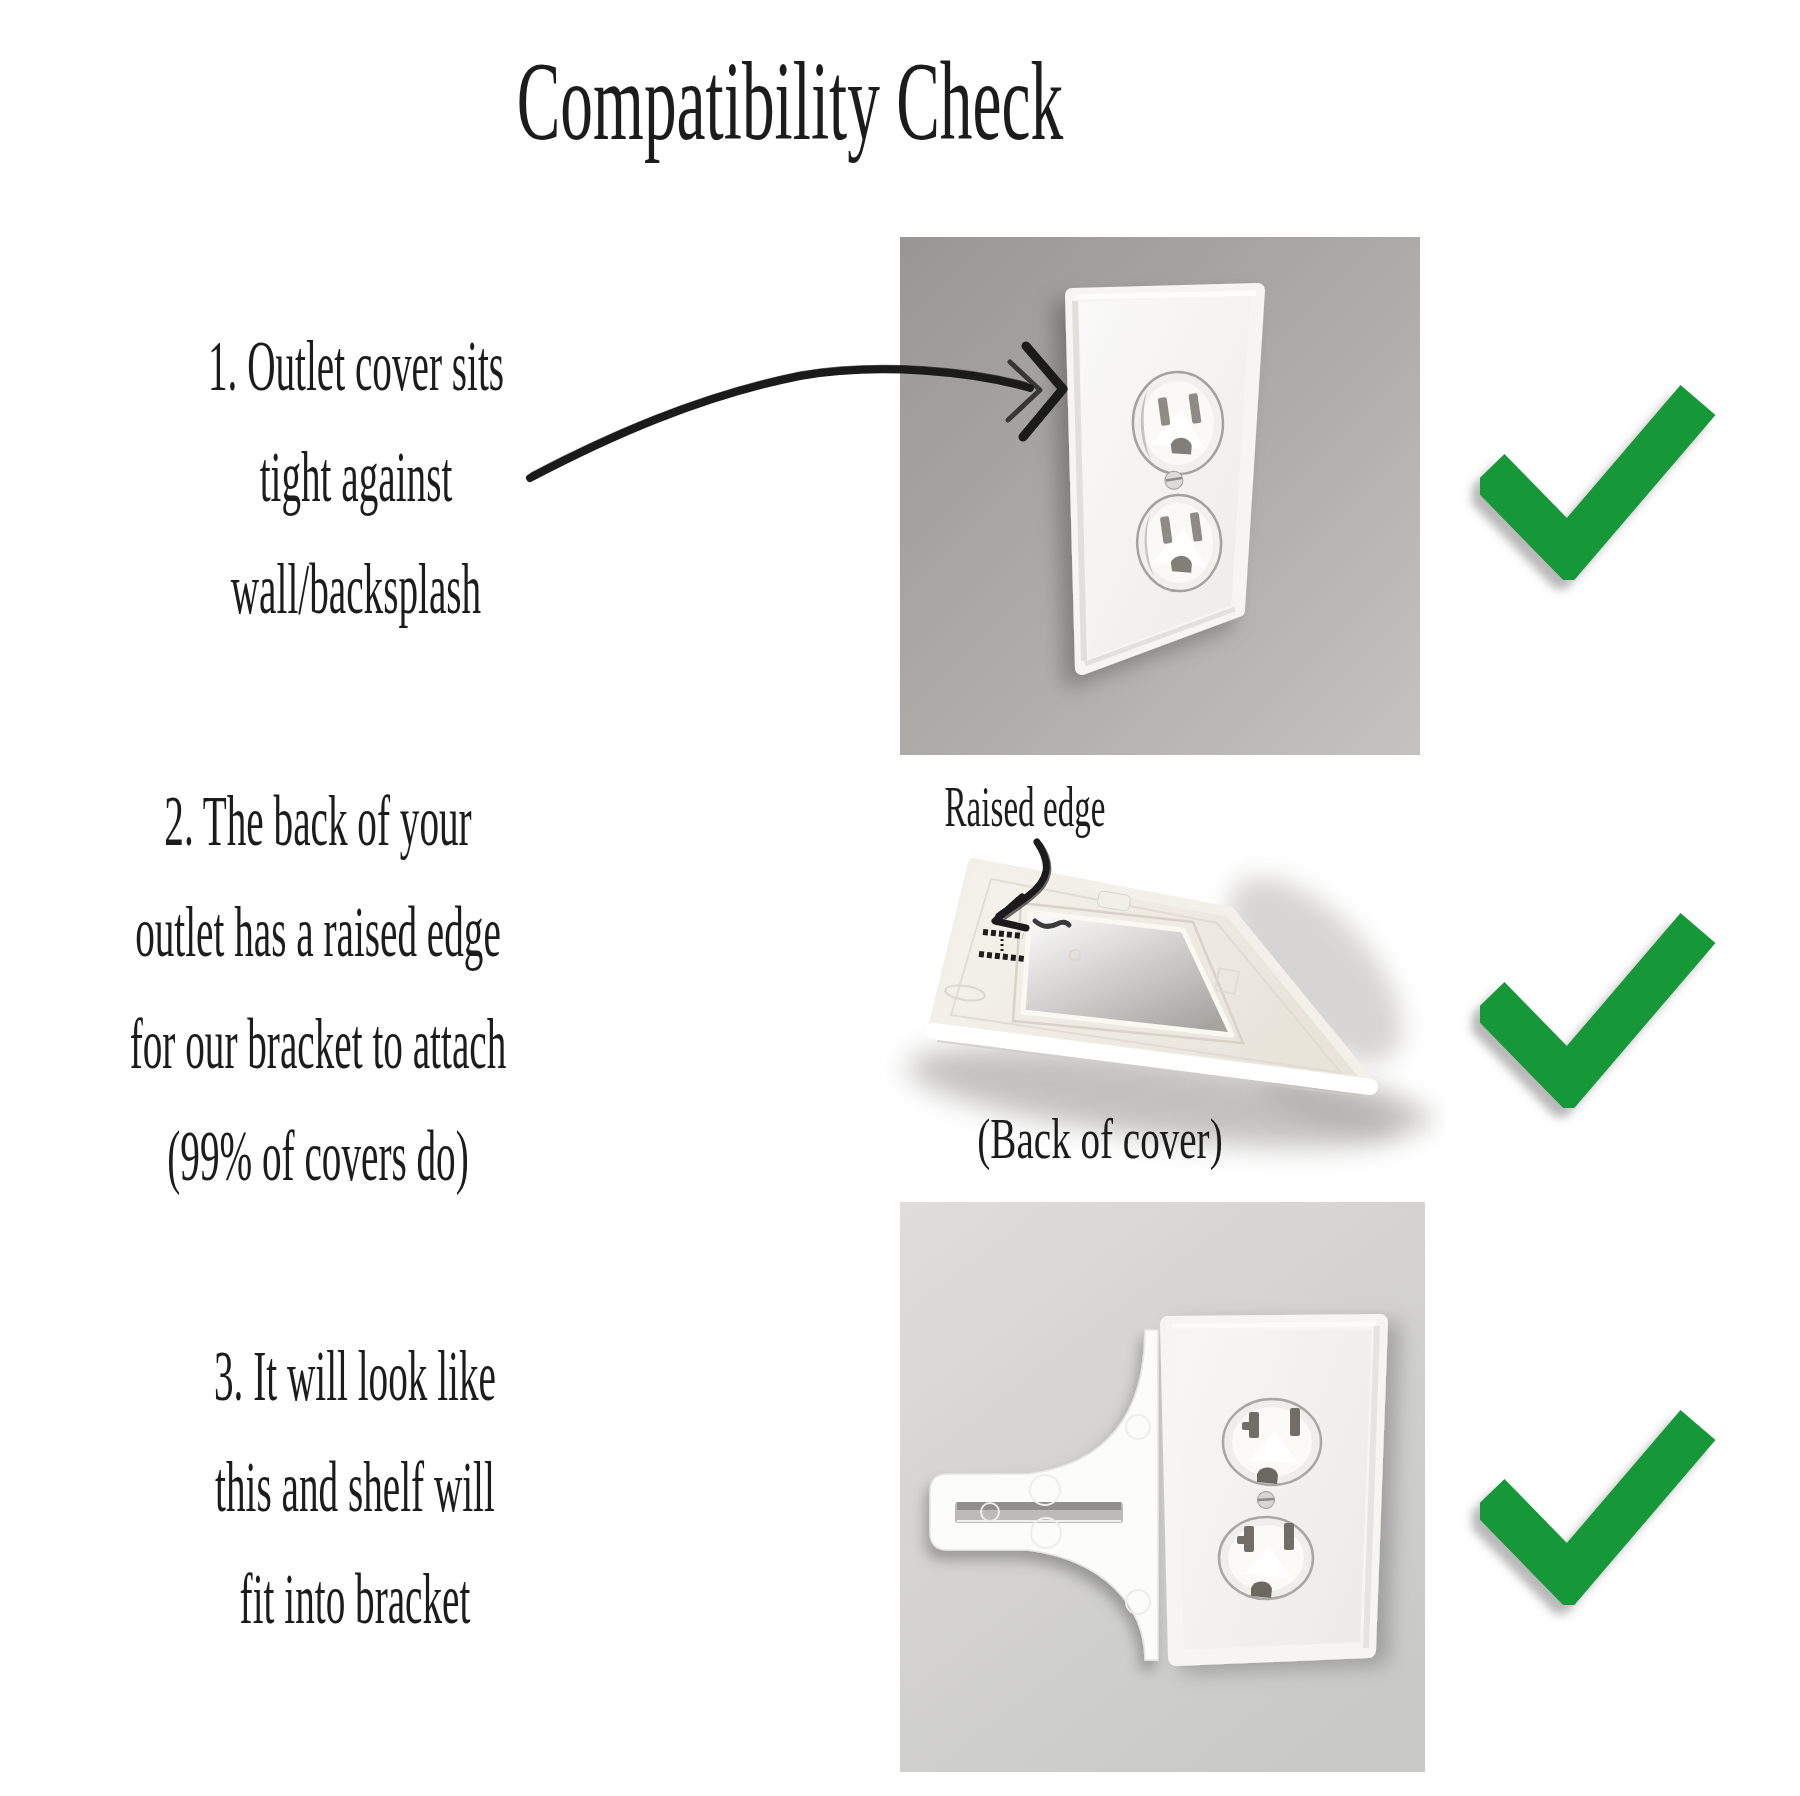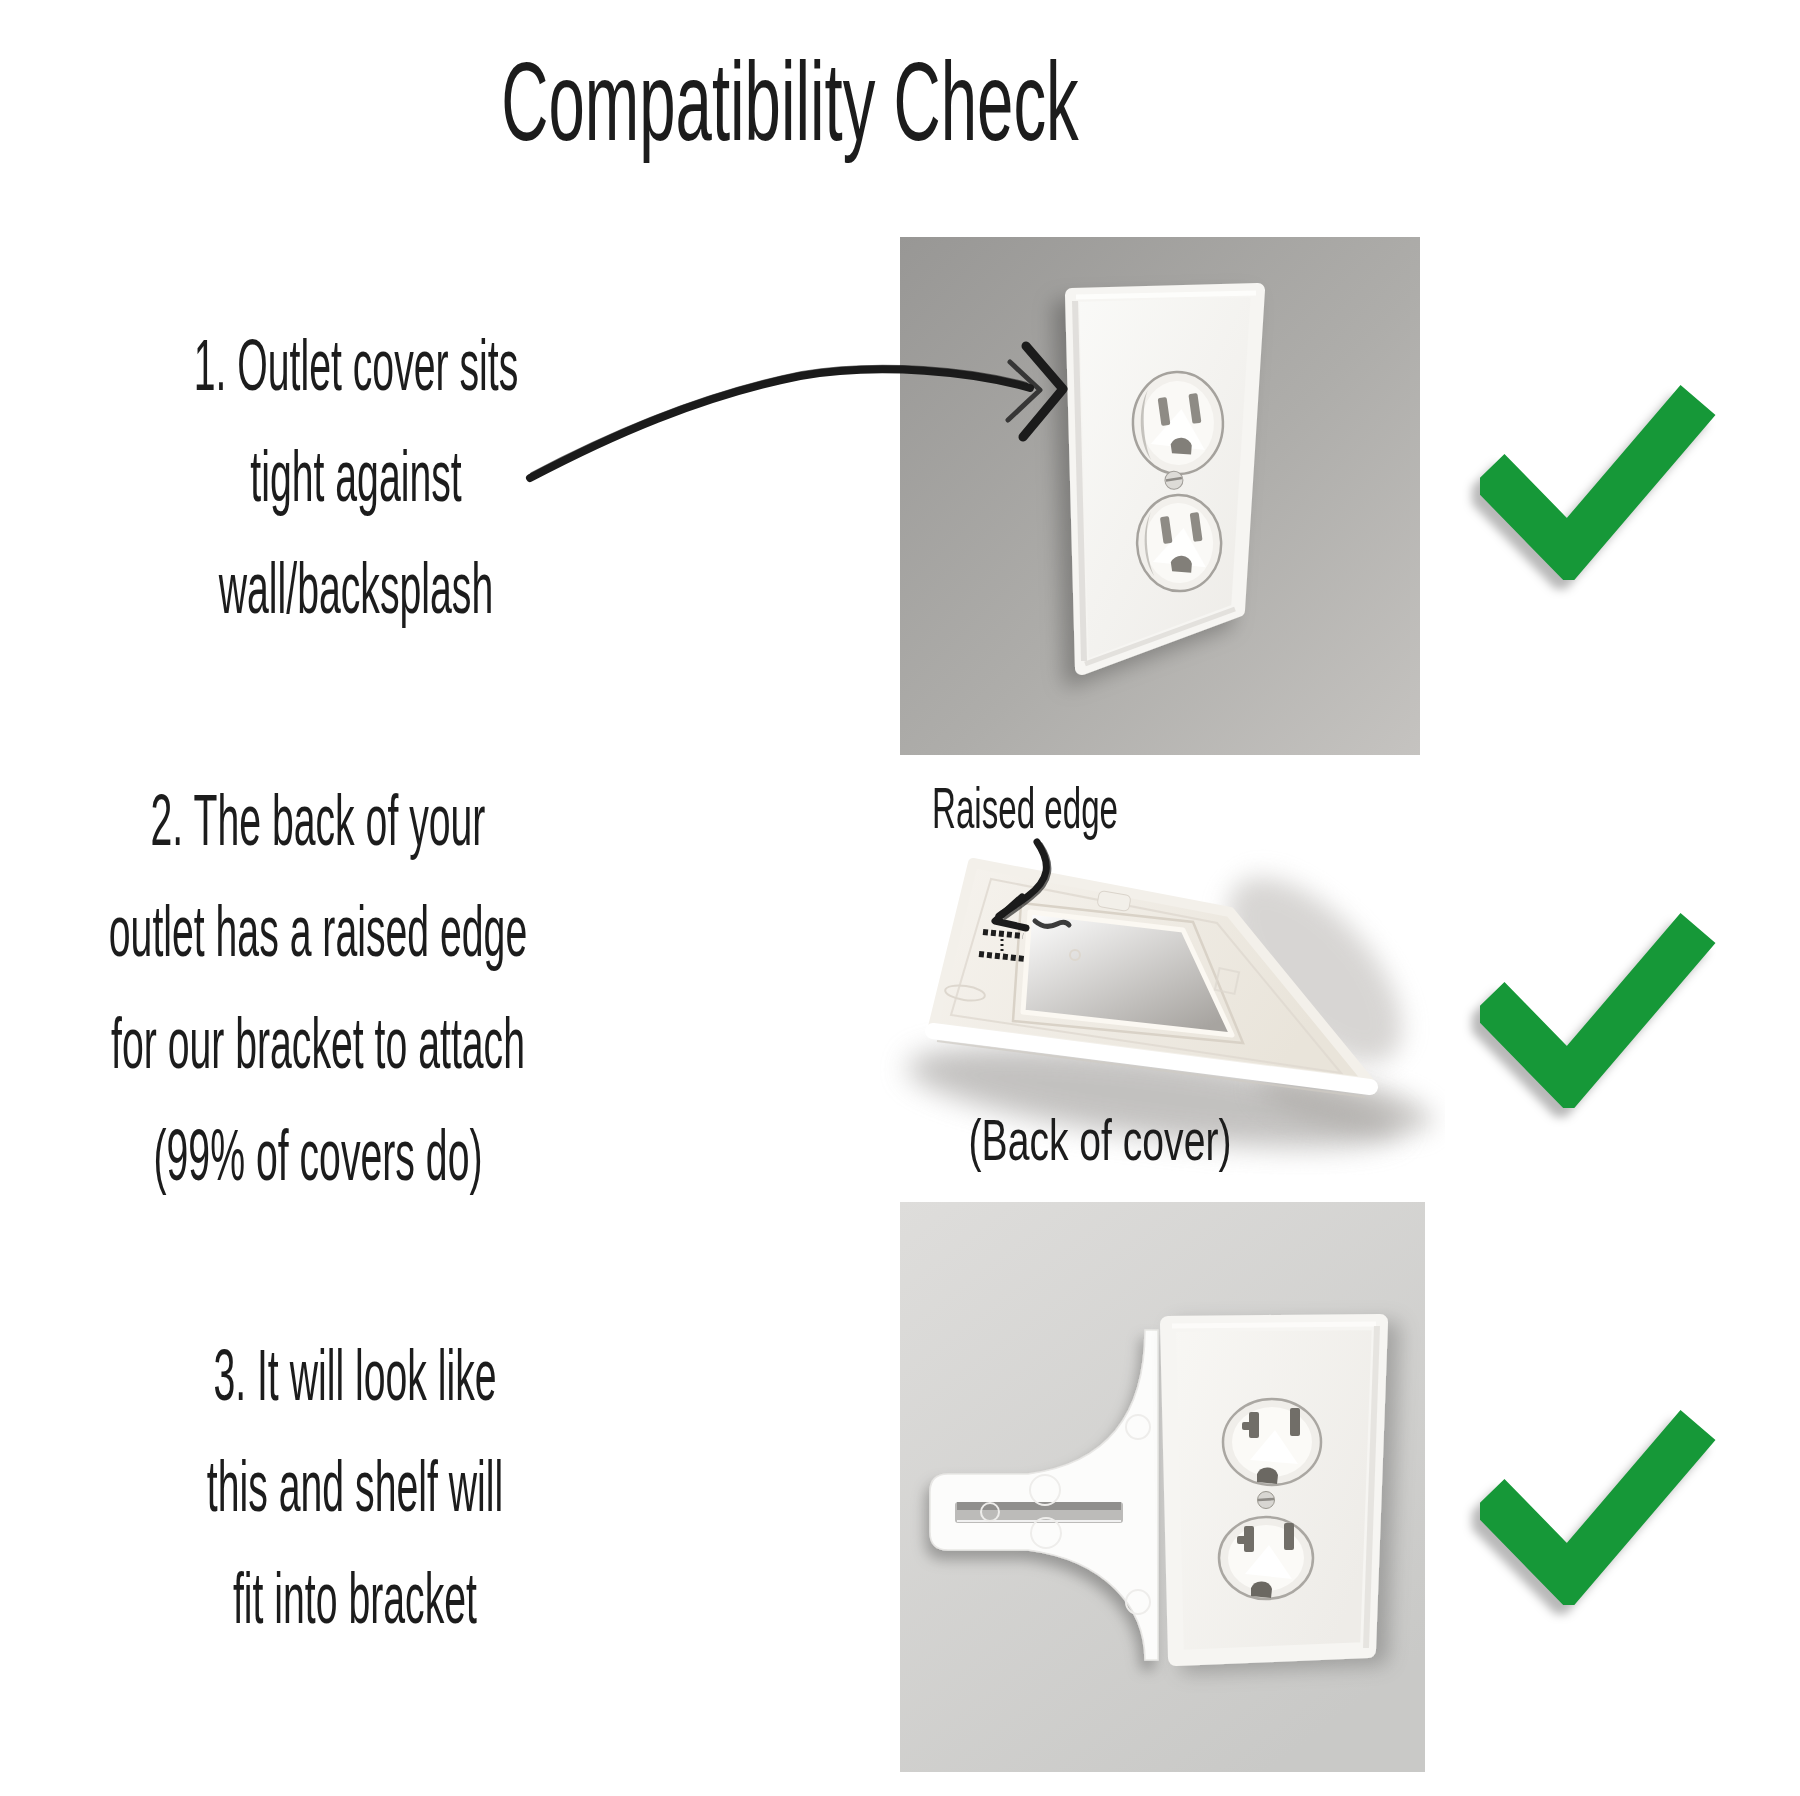--- a/index.html
+++ b/index.html
@@ -1,17 +1,17 @@
 <!DOCTYPE html>
 <html><head>
 <meta charset="utf-8">
 <style>
   html,body{margin:0;padding:0;background:#ffffff;}
   .canvas{position:relative;width:1800px;height:1796px;background:#ffffff;overflow:hidden;
-          font-family:Liberation Sans, sans-serif;color:#1c1c1c;}
+          font-family:Liberation Serif, serif;color:#1c1c1c;}
   .hand{position:absolute;text-align:center;white-space:nowrap;color:#1c1c1c;}
   .title{left:290px;top:30px;width:1000px;font-size:86px;line-height:110px;
          transform:scale(0.76,1.3);transform-origin:50% 0;}
   .step{font-size:56px;line-height:86px;transform:scale(0.70,1.3);transform-origin:50% 0;}
   .step1{left:6px;top:309px;width:700px;}
   .step2{left:-32px;top:764px;width:700px;}
   .step3{left:5px;top:1319px;width:700px;}
   .lbl{font-size:46px;line-height:60px;transform:scale(0.72,1.25);transform-origin:50% 0;}
   .lbl-raised{left:875px;top:770px;width:300px;}
   .lbl-back{left:920px;top:1102px;width:360px;transform:scale(0.85,1.25);}

